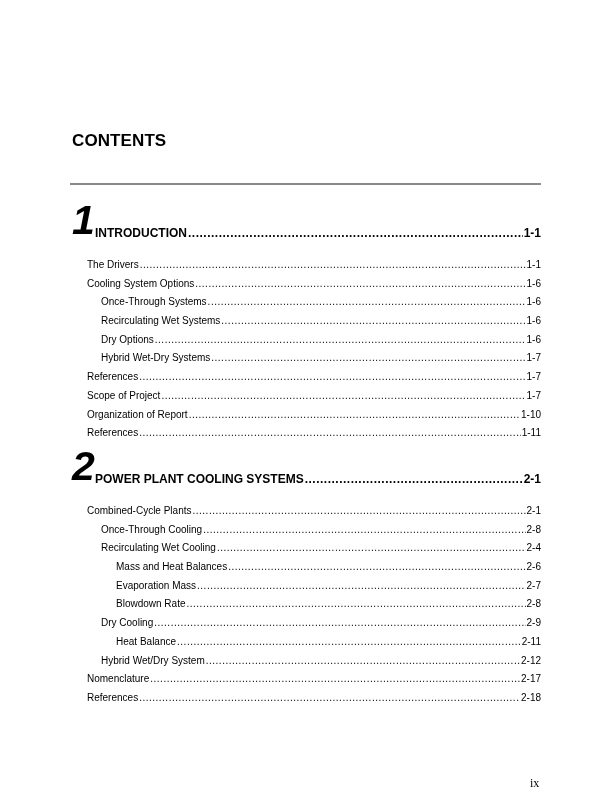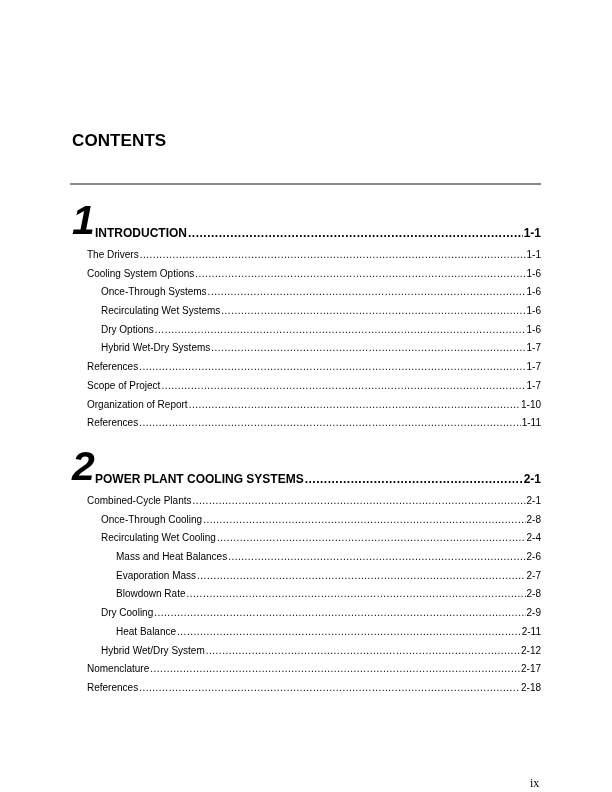--- a/index.html
+++ b/index.html
@@ -37,21 +37,21 @@
     letter-spacing: 0.5px;
   }
   .toc-row .leader::before {
     content: "..............................................................................................................................................................................................................";
   }
   .toc-row .page { flex: 0 0 auto; padding-left: 1px; }
   .toc-row.head { position: absolute; left: 23px; right: 0; bottom: 0; font-weight: bold; font-size: 12px; height: auto; }
   .toc-row.l1 { padding-left: 15px; }
   .toc-row.l2 { padding-left: 29px; }
   .toc-row.l3 { padding-left: 44px; }
-  .entries { margin-top: 11px; text-align: center; }
+  .entries { margin-top: 21px; text-align: center; }
   .folio {
     position: absolute; left: 530px; top: 732px;
     font-family: "Liberation Serif", serif; font-size: 12px; margin-top: 44px;
   }
 </style>
 </head>
 <body>
 
 <h1 class="page-title">CONTENTS</h1>
 <div class="rule"></div>

